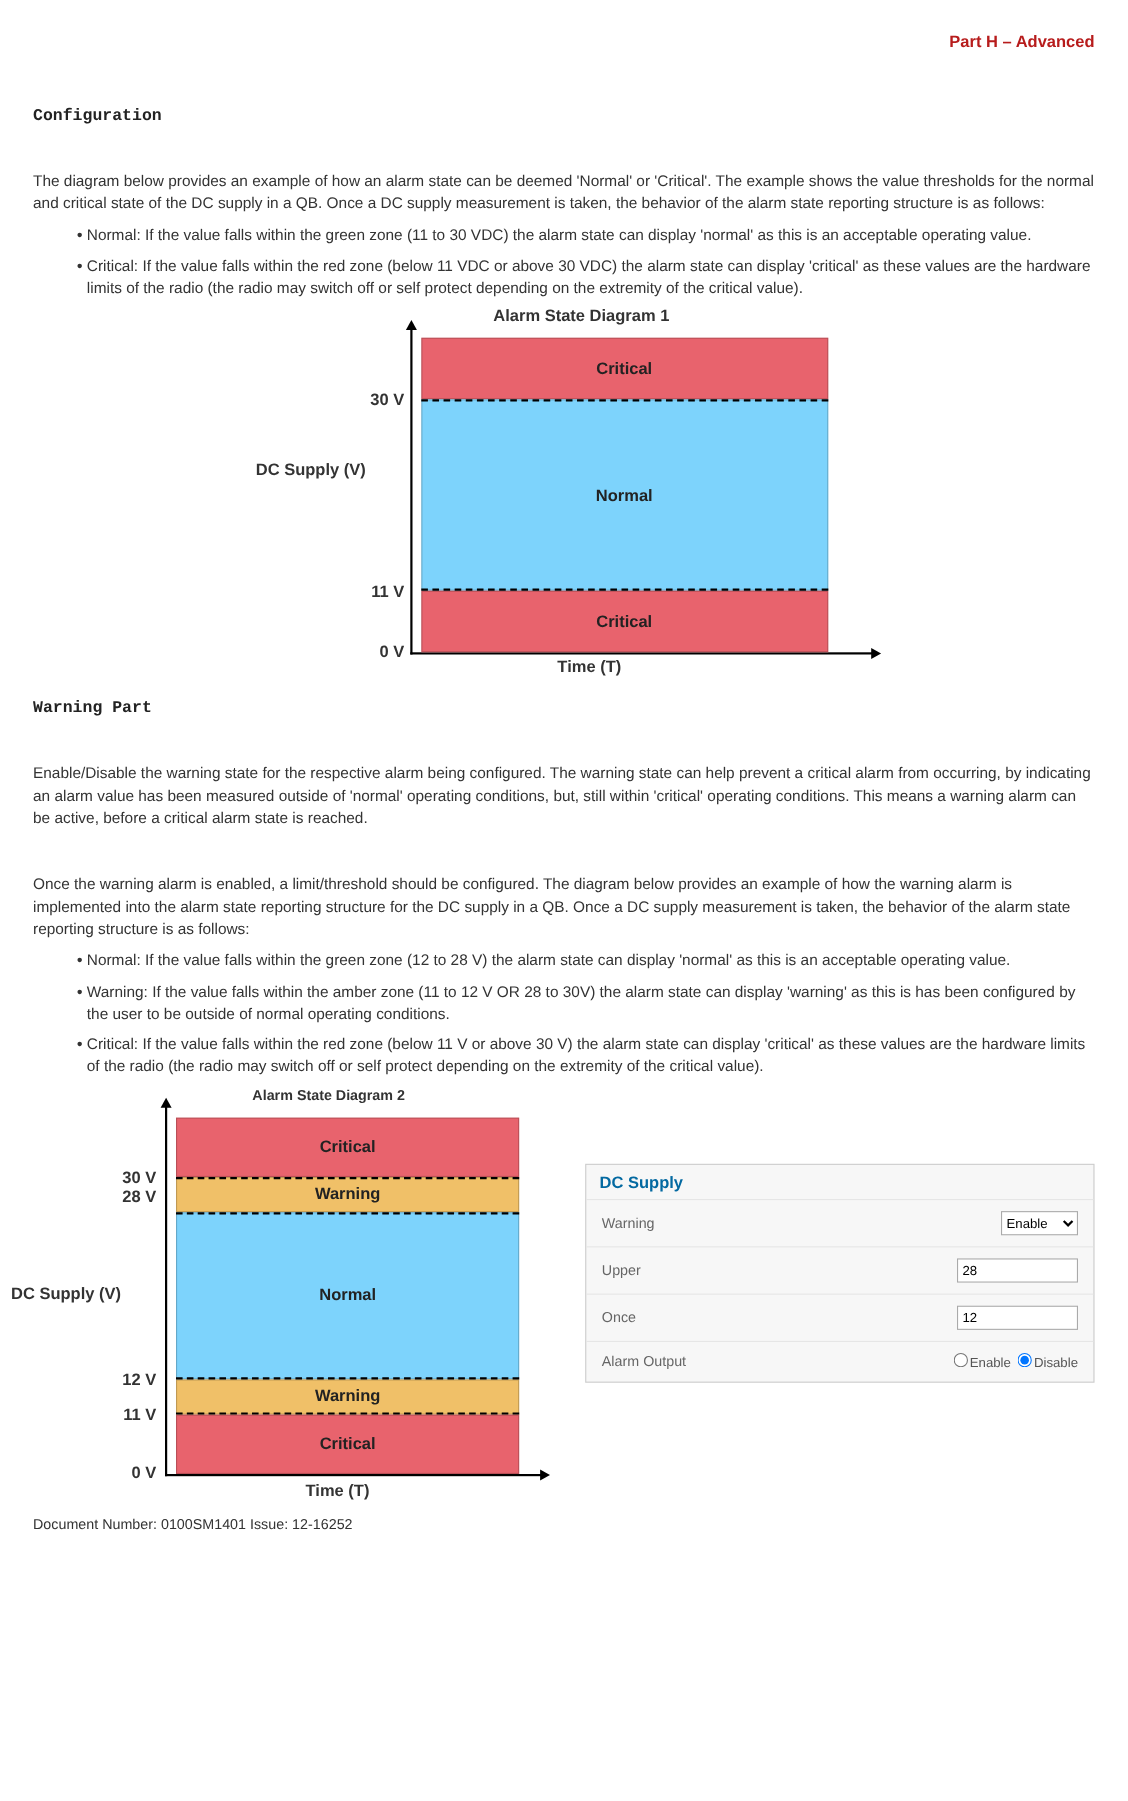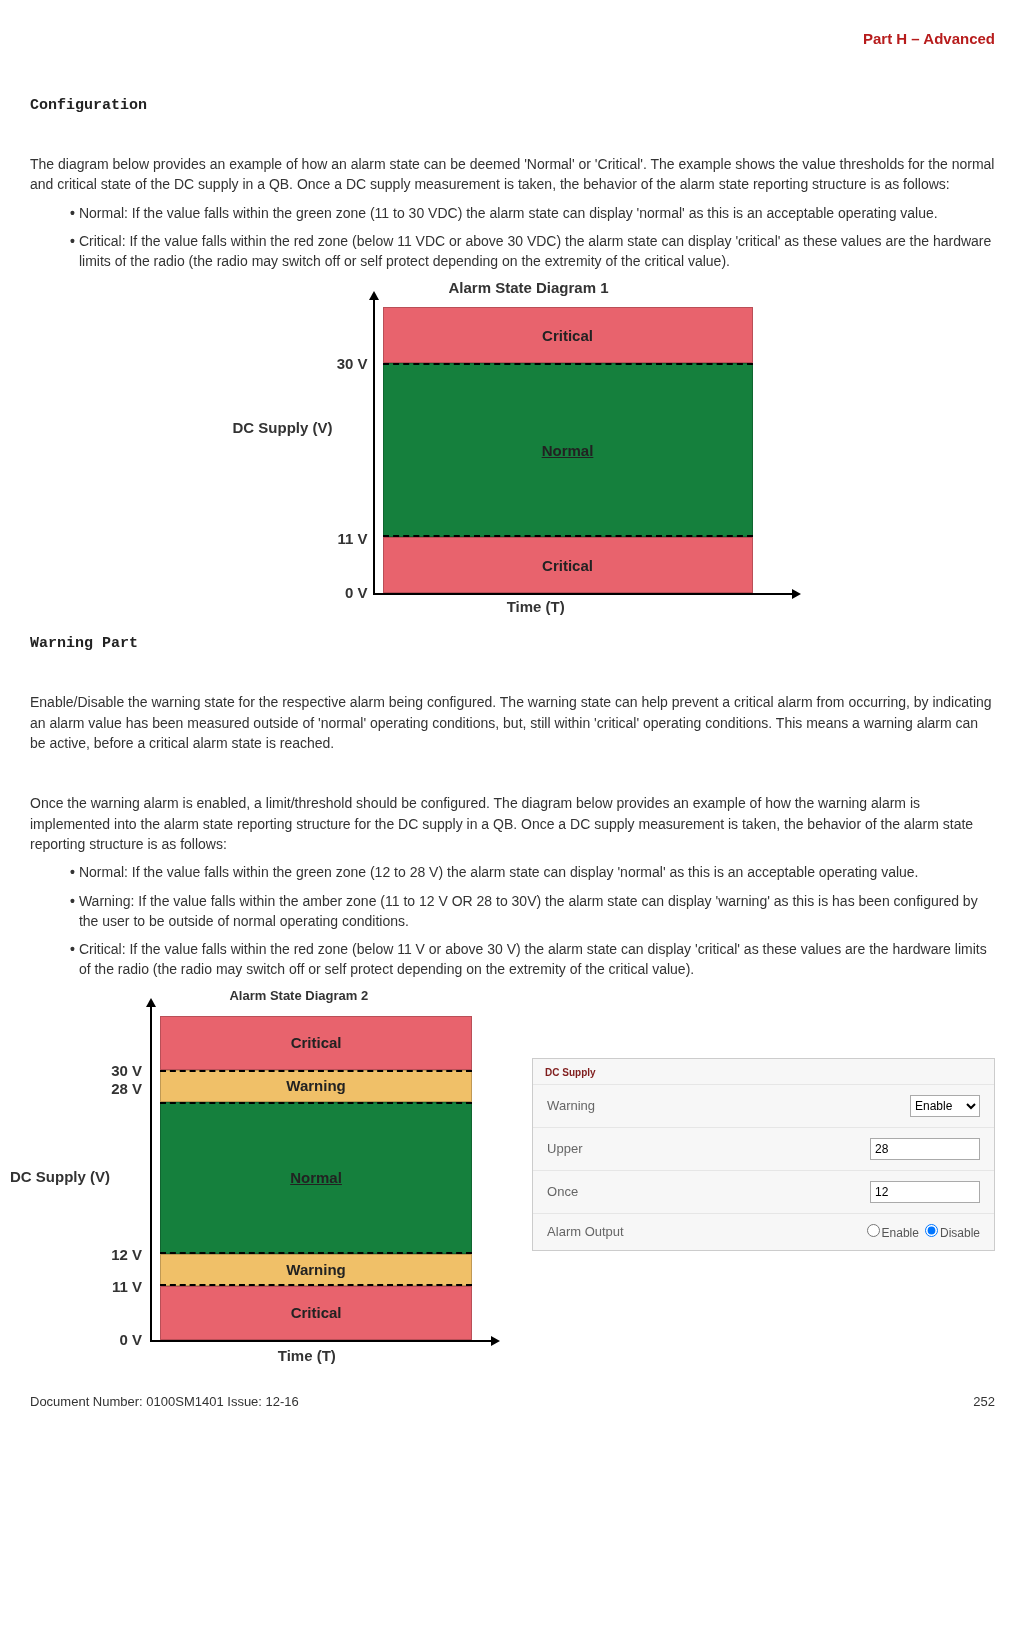--- a/index.html
+++ b/index.html
@@ -31,49 +31,49 @@
   .axis-y { position: absolute; left: 180px; top: 20px; bottom: 14px; width: 2px; background: #000; }
   .axis-y::before { content:''; position:absolute; top:-8px; left:-4px; border-left:5px solid transparent; border-right:5px solid transparent; border-bottom:9px solid #000; }
   .axis-x { position: absolute; left: 180px; right: 40px; bottom: 14px; height: 2px; background: #000; }
   .axis-x::after { content:''; position:absolute; right:-8px; top:-4px; border-top:5px solid transparent; border-bottom:5px solid transparent; border-left:9px solid #000; }
   .ylabel-main { position: absolute; left: 40px; top: 140px; font-weight: bold; font-size: 15px; }
   .xlabel-main { position: absolute; bottom:-6px; left: 50%; transform: translateX(-10%); font-weight: bold; font-size: 15px; }
   .tick { position: absolute; font-weight: bold; font-size: 15px; text-align: right; width: 60px; left: 115px; }
   .band-area { position: absolute; left: 190px; right: 80px; top: 28px; bottom: 16px; display: flex; flex-direction: column; }
   .band { border: 1px solid rgba(0,0,0,.2); display:flex; align-items:center; justify-content:center; font-weight:bold; font-size:15px; }
   .critical { background:#e8636d; color:#222; }
-  .normal { background:#15803d; color:#222;text-decoration:underline; }
+  .normal { background:#7dd3fc; color:#222; }
   .warning { background:#f0c068; color:#222; }
   .dashed-line { position:absolute; left:190px; right:80px; height:0; border-top:2px dashed #000; }
 
   
   .row2 { display:flex; align-items:flex-start; gap: 20px; margin-top: 6px; }
   .diagram2 { position:relative; width: 500px; height: 370px; }
   .diag2-title { font-weight:bold; font-size:13px; position:absolute; top:0; left:50%; transform:translateX(-30%);}
   .d2-ylabel { position:absolute; left:-20px; top:180px; font-weight:bold; font-size:15px; }
   .d2-xlabel { position:absolute; bottom:-6px; left:55%; transform:translateX(-30%); font-weight:bold; font-size:15px; }
   .d2-axis-y { position:absolute; left:120px; top:18px; bottom:16px; width:2px; background:#000; }
   .d2-axis-y::before { content:''; position:absolute; top:-8px; left:-4px; border-left:5px solid transparent; border-right:5px solid transparent; border-bottom:9px solid #000; }
   .d2-axis-x { position:absolute; left:120px; right:20px; bottom:16px; height:2px; background:#000; }
   .d2-axis-x::after { content:''; position:absolute; right:-8px; top:-4px; border-top:5px solid transparent; border-bottom:5px solid transparent; border-left:9px solid #000; }
   .d2-tick { position:absolute; font-weight:bold; font-size:15px; text-align:right; width:50px; left:62px; }
   .d2-bands { position:absolute; left:130px; right:40px; top:28px; bottom:18px; display:flex; flex-direction:column; }
   .d2-dash { position:absolute; left:130px; right:40px; height:0; border-top:2px dashed #000; }
 
   
   .panel { width: 480px; border:1px solid #ccc; background: #f7f7f7; margin-top: 70px; font-size: 13px; color:#555;}
-  .panel-title { font-weight:bold; color:#7f1d1d; padding: 8px 12px 6px; font-size:10px; }
+  .panel-title { font-weight:bold; color:#0369a1; padding: 8px 12px 6px; font-size:15px; }
   .panel-row { display:flex; align-items:center; justify-content:space-between; padding: 10px 14px; border-top:1px solid #e6e6e6; }
   .panel-row .field-label { color:#666; }
   .panel-input { width: 110px; height: 22px; font-size:12px; border:1px solid #aaa; background:#fff; padding:1px 4px; }
   .panel-select { width: 70px; height: 22px; font-size:12px; border:1px solid #aaa; background:#fff; }
   .radio-group { font-size:12px; color:#555; display:flex; gap:6px; align-items:center; }
   .radio-group input { margin-right:2px; }
 
-  .footer { display:flex; justify-content:space-between; align-items:baseline; margin-top: 36px; font-size:13px; color:#333; }
+  .footer { display:flex; align-items:baseline; margin-top: 20px; font-size:13px; color:#333; }
 </style>
 </head>
 <body>
 
 <div class="header-right">Part H – Advanced</div>
 
 <h3 class="section">Configuration</h3>
 <p class="body">The diagram below provides an example of how an alarm state can be deemed 'Normal' or 'Critical'. The example shows the value thresholds for the normal and critical state of the DC supply in a QB. Once a DC supply measurement is taken, the behavior of the alarm state reporting structure is as follows:</p>
 
 <div class="bullets">

